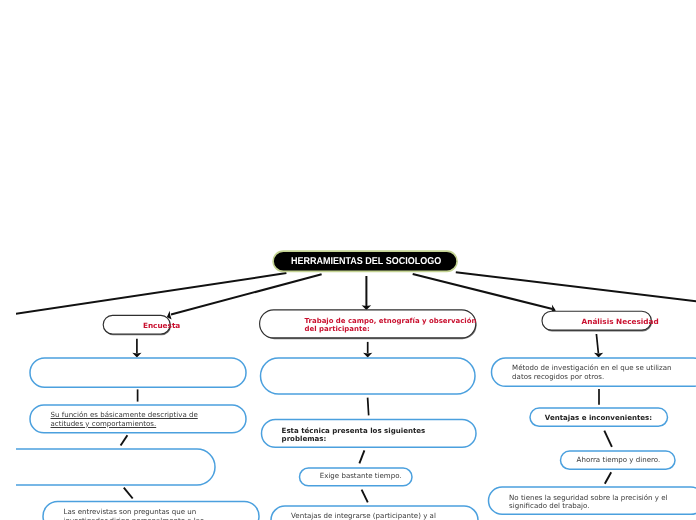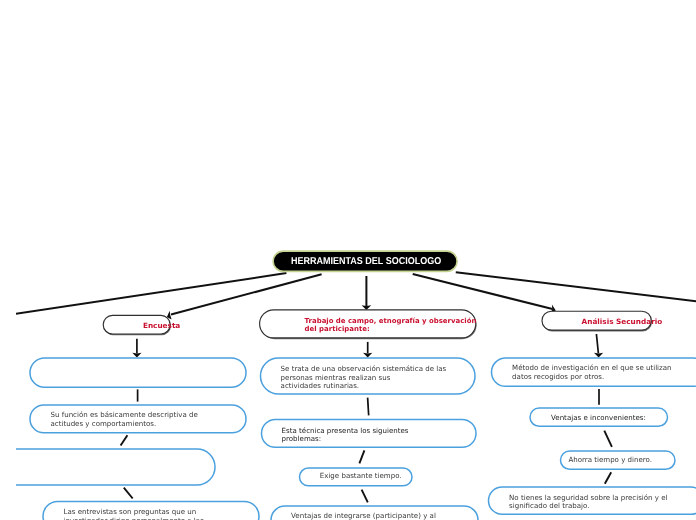--- a/index.html
+++ b/index.html
@@ -17,21 +17,21 @@
   
   #root-label{
     color:#ffffff;font-family:"Liberation Sans",sans-serif;
     font-size:10px;font-weight:700;line-height:10px;
     transform:scaleX(0.9);transform-origin:left top;
   }
   
   .title-label{color:#c9102f;font-size:6.95px;font-weight:700;line-height:7.8px;margin-left:24px;}
   
   .leaf-label{color:#3a3a3a;font-size:7.05px;font-weight:400;line-height:8.5px;}
-  .leaf-label.bold{font-weight:400;color:#232323;}
+  .leaf-label.bold{font-weight:700;color:#232323;}
 </style>
 </head>
 <body>
 
 <div id="stage">
 
   <svg class="layer" viewBox="0 0 696 520" xmlns="http://www.w3.org/2000/svg">
 
     <g stroke="#111111" fill="none" stroke-linecap="butt">
       <path d="M 270.4 273.1 L -8 314.9" stroke-width="2.0"></path>
@@ -93,36 +93,33 @@
       <rect x="475.50" y="358.00" width="216.0" height="28.3" rx="14.15"></rect>
       <rect x="514.00" y="408.00" width="137.5" height="18.3" rx="9.15"></rect>
       <rect x="544.50" y="451.00" width="114.5" height="18.3" rx="9.15"></rect>
       <rect x="472.50" y="487.00" width="216.0" height="27.3" rx="13.65"></rect>
     </g>
   </svg>
 
   <span class="label" id="root-label" style="left:274.5px;top:257.1px;">HERRAMIENTAS DEL SOCIOLOGO</span>
 
   <span class="label title-label" style="left:102.9px;top:322.0px;font-size:7.3px;">Encuesta</span>
-  <span class="label leaf-label" style="left:34.5px;top:411.45px;">Su función es básicamente descriptiva de
+  <span class="label leaf-label" style="left:34.5px;top:411.45px;text-decoration:underline;">Su función es básicamente descriptiva de
 actitudes y comportamientos.</span>
   <span class="label leaf-label" style="left:47.5px;top:508.45px;">Las entrevistas son preguntas que un
 investigador dirige personalmente a las</span>
 
   <span class="label title-label" style="left:264.6px;top:318.00px;">Trabajo de campo, etnografía y observación
 del participante:</span>
-  <span class="label leaf-label" style="left:264.6px;top:365.05px;">Se trata de una observación sistemática de las
-personas mientras realizan sus
-actividades rutinarias.</span>
   <span class="label leaf-label bold" style="left:265.6px;top:426.65px;">Esta técnica presenta los siguientes
 problemas:</span>
   <span class="label leaf-label" style="left:283.2px;top:472.25px;width:123px;text-align:center;">Exige bastante tiempo.</span>
   <span class="label leaf-label" style="left:275.1px;top:512.05px;">Ventajas de integrarse (participante) y al</span>
 
-  <span class="label title-label" style="left:541.6px;top:317.7px;font-size:7.3px;">Análisis Secundario</span>
+  <span class="label title-label" style="left:541.6px;top:317.7px;font-size:7.3px;">Análisis Necesidad</span>
   <span class="label leaf-label" style="left:496.1px;top:364.00px;">Método de investigación en el que se utilizan
 datos recogidos por otros.</span>
   <span class="label leaf-label bold" style="left:513.7px;top:413.85px;width:137.6px;text-align:center;">Ventajas e inconvenientes:</span>
-  <span class="label leaf-label" style="left:544.2px;top:455.85px;width:100px;text-align:center;">Ahorra tiempo y dinero.</span>
+  <span class="label leaf-label" style="left:544.2px;top:455.85px;width:100px;text-align:right;">Ahorra tiempo y dinero.</span>
   <span class="label leaf-label" style="left:493.1px;top:493.90px;">No tienes la seguridad sobre la precisión y el
 significado del trabajo.</span>
 
 </div>
 
 </body></html>

